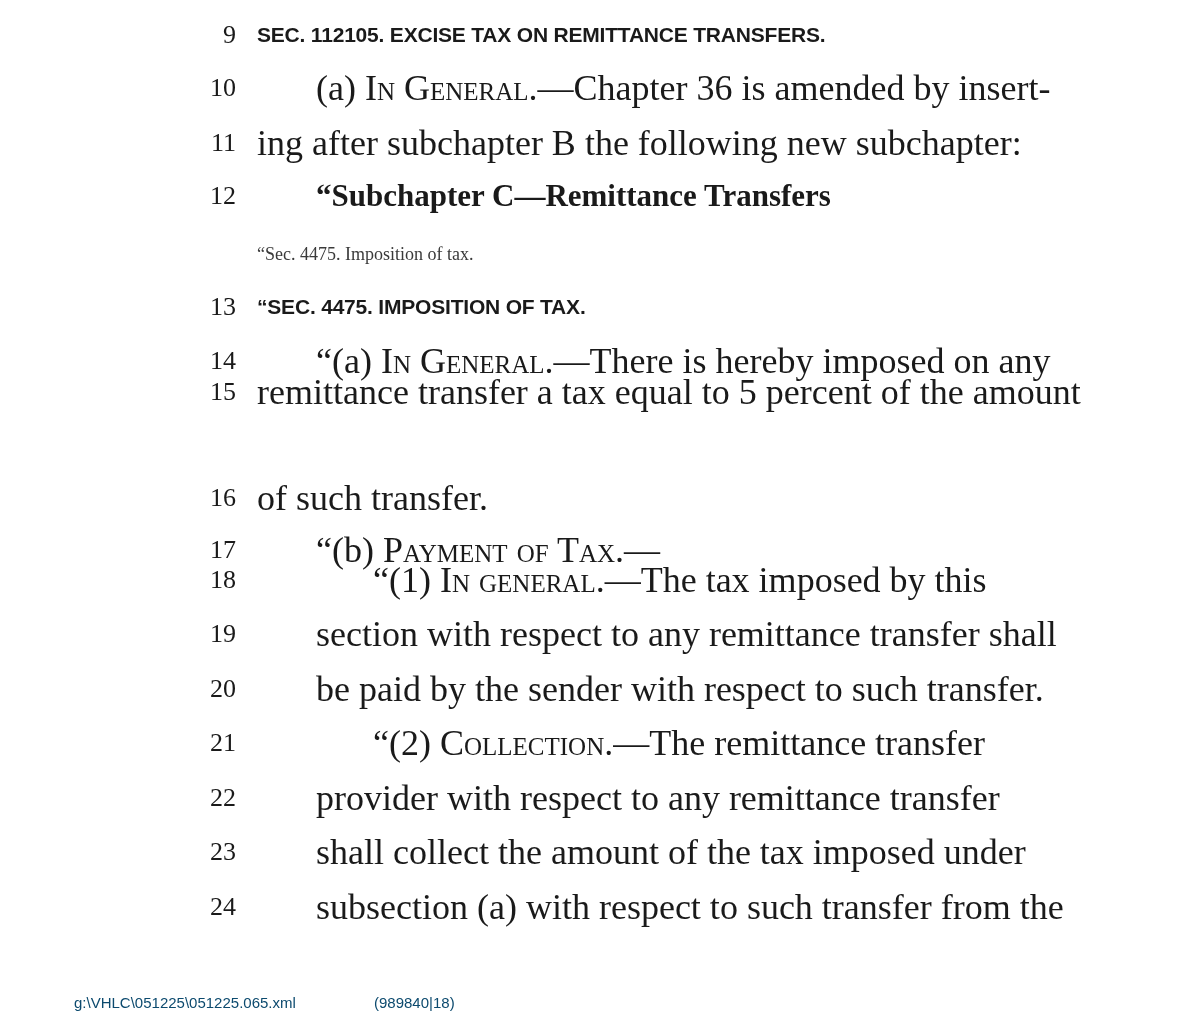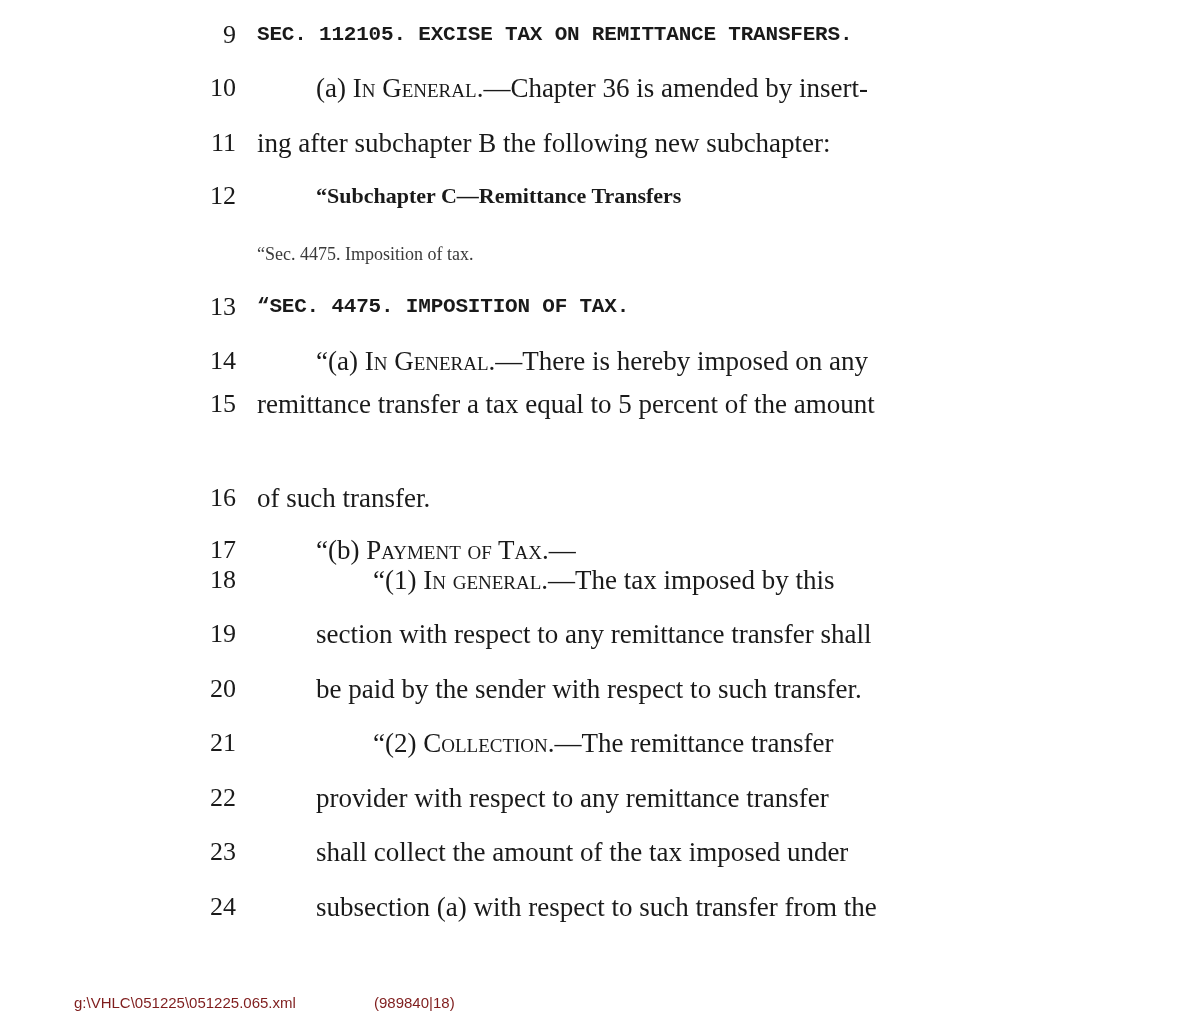--- a/index.html
+++ b/index.html
@@ -32,49 +32,49 @@
       position: absolute;
       left: 196px;
       width: 40px;
       text-align: right;
       font-size: 26px;
       line-height: 40px;
       color: #1a1a1a;
     }
     .text {
       position: absolute;
-      font-size: 27px;
+      font-size: 36px;
       line-height: 40px;
       white-space: nowrap;
       color: #1a1a1a;
     }
     .col0 { left: 257px; width: 705px; }
     .col1 { left: 316px; width: 646px; }
     .sc { font-variant: small-caps; }
     .bold-head {
-      font-family: Liberation Mono, monospace;
+      font-family: Liberation Sans, sans-serif;
       font-weight: bold;
       font-size: 21px;
       letter-spacing: -0.2px;
     }
     .subchap {
       font-weight: bold;
-      font-size: 22px;
+      font-size: 31px;
     }
     .toc {
       font-size: 18px;
       color: #3a3a3a;
     }
     .footer {
       position: absolute;
       top: 994px;
       font-family: "Liberation Sans", "DejaVu Sans", sans-serif;
       font-size: 15px;
       line-height: 18px;
-      color: #7f1d1d;
+      color: #0c4a6e;
       white-space: nowrap;
     }
   </style>
 </head>
 <body>
 
 <div class="page">
 
   <div class="line" style="top:15px;">
     <span class="lnum">9</span>
@@ -103,21 +103,21 @@
   <div class="line" style="top:287px;">
     <span class="lnum">13</span>
     <span class="text col0 bold-head">“SEC. 4475. IMPOSITION OF TAX.</span>
   </div>
 
   <div class="line" style="top:341px;padding-left:46px;">
     <span class="lnum">14</span>
     <span class="text col1"><span>“(a) </span><span class="sc">In General</span><span>.—There is hereby imposed on any</span></span>
   </div>
 
-  <div class="line" style="top:384px;">
+  <div class="line" style="top:372px;">
     <span class="lnum">15</span>
     <span class="text col0">remittance transfer a tax equal to 5 percent of the amount</span>
   </div>
 
   <div class="line" style="top:450px;margin-top:28px;">
     <span class="lnum">16</span>
     <span class="text col0">of such transfer.</span>
   </div>
 
   <div class="line" style="top:530px;">

